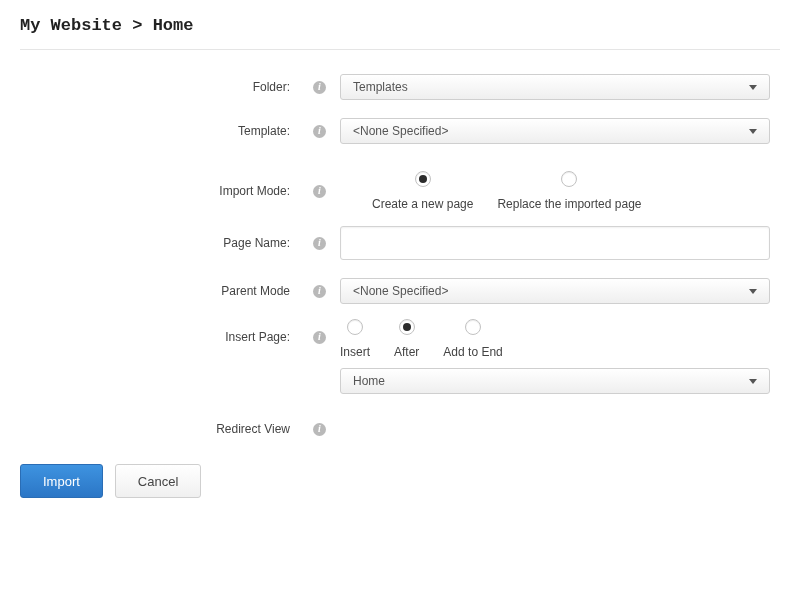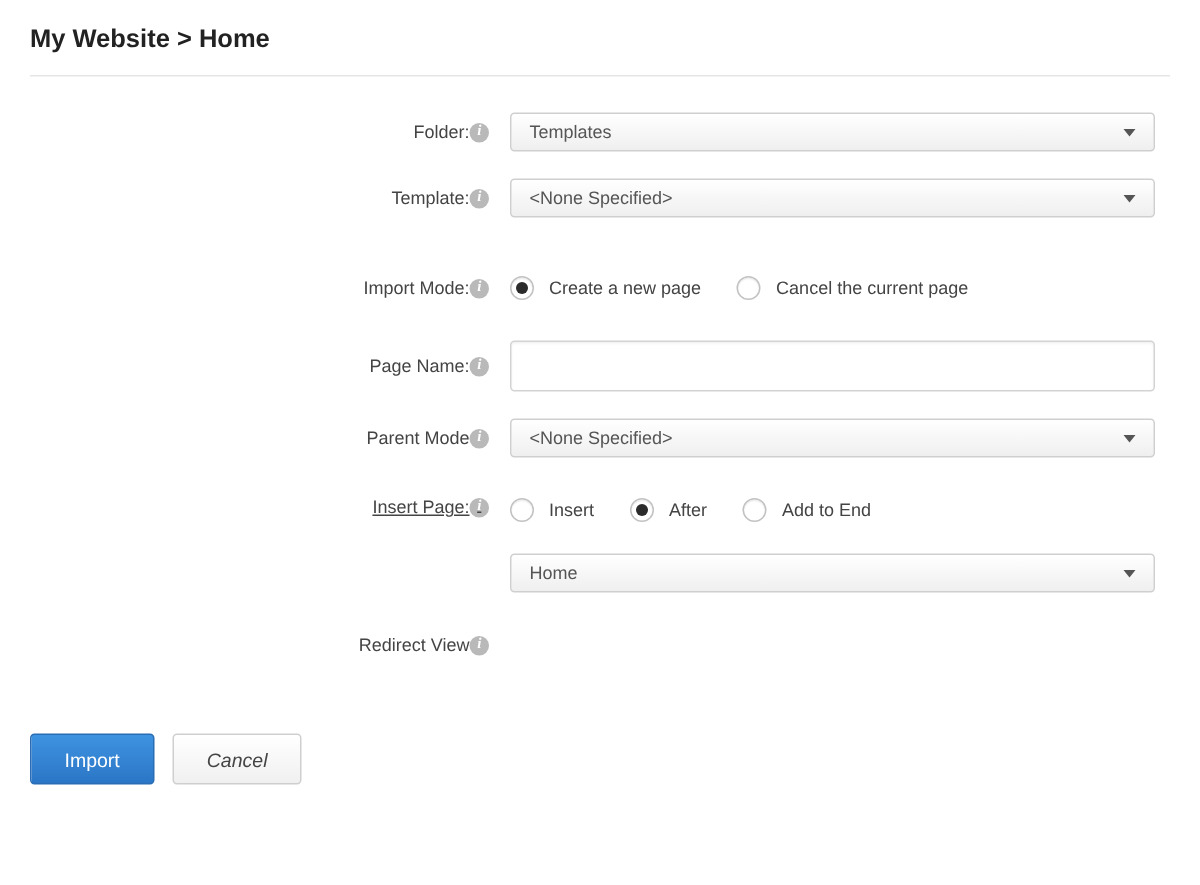--- a/index.html
+++ b/index.html
@@ -11,43 +11,44 @@
     width: 800px;
     height: 590px;
     background: #fff;
   }
   .page { padding: 16px 20px 20px 20px; }
   .breadcrumb {
     font-size: 17px;
     font-weight: 700;
     color: #222;
     padding-bottom: 14px;
+    font-family: Liberation Mono, monospace;
   }
   .hr {
     border: none;
     border-top: 1px solid #e5e5e5;
     margin: 0 0 24px 0;
   }
   .form-row {
     display: flex;
     align-items: center;
     margin-bottom: 18px;
   }
   .form-row.align-top { align-items: flex-start; }
-  .form-row.extra-gap { margin-top: 30px; }
+  .form-row.extra-gap { margin-top: 30px; gap: 32px; }
   .label-col {
     width: 320px;
     display: flex;
     justify-content: flex-end;
     align-items: center;
     padding-right: 14px;
     color: #444;
     font-size: 12px;
   }
-  .label-col .lbl { margin-right: 0; }
+  .label-col .lbl { margin-right: 23px; }
   .info-icon {
     display:inline-flex;
     width:13px; height:13px;
     border-radius:50%;
     background:#b9b9b9;
     color:#fff;
     font-size:10px;
     font-weight:700;
     font-style: italic;
     font-family: Georgia, serif;
@@ -87,21 +88,21 @@
     box-shadow: inset 0 1px 2px rgba(0,0,0,0.06);
   }
   .radio-row {
     display:flex;
     align-items:center;
     gap: 24px;
     height:34px;
     font-size:12px;
     color:#444;
   }
-  .radio-opt { display:flex; align-items:center; gap:10px; cursor:pointer; }
+  .radio-opt { display:flex; align-items:center; gap:10px; cursor:pointer;flex-direction:column; }
   .radio {
     width:16px; height:16px;
     border:1px solid #c2c2c2;
     border-radius:50%;
     background:#fff;
     display:inline-flex;
     align-items:center;
     justify-content:center;
     box-shadow: inset 0 1px 1px rgba(0,0,0,0.08);
     flex-shrink:0;
@@ -119,33 +120,31 @@
   }
   .btn {
     height:34px;
     padding: 0 22px;
     font-size:13px;
     border-radius:3px;
     cursor:pointer;
     display:inline-flex;
     align-items:center;
     justify-content:center;
-    margin-top:24px;
   }
   .btn-primary {
     background: linear-gradient(#3e93e0, #2b76c6);
     border:1px solid #2a6db5;
     color:#fff;
     font-weight:500;
   }
   .btn-default {
     background: linear-gradient(#ffffff, #f0f0f0);
     border:1px solid #cfcfcf;
     color:#444;
-    font-style:italic;
   }
 </style>
 </head>
 <body>
 
 <div class="page">
   <div class="breadcrumb">
     <span>My Website</span>
     <span>&gt;</span>
     <span>Home</span>
@@ -184,21 +183,21 @@
       <span class="info-icon">i</span>
     </div>
     <div class="control-col">
       <div class="radio-row">
         <div class="radio-opt">
           <span class="radio selected"></span>
           <span>Create a new page</span>
         </div>
         <div class="radio-opt">
           <span class="radio"></span>
-          <span>Cancel the current page</span>
+          <span>Replace the imported page</span>
         </div>
       </div>
     </div>
   </div>
 
   <div class="form-row">
     <div class="label-col">
       <span class="lbl">Page Name:</span>
       <span class="info-icon">i</span>
     </div>
@@ -214,21 +213,21 @@
     </div>
     <div class="control-col">
       <div class="select-box">
         <span>&lt;None Specified&gt;</span>
         <span class="caret"></span>
       </div>
     </div>
   </div>
 
   <div class="form-row align-top">
-    <div class="label-col" style="padding-top:8px;text-decoration:underline;">
+    <div class="label-col" style="padding-top:8px;">
       <span class="lbl">Insert Page:</span>
       <span class="info-icon">i</span>
     </div>
     <div class="control-col">
       <div class="radio-row">
         <div class="radio-opt">
           <span class="radio"></span>
           <span>Insert</span>
         </div>
         <div class="radio-opt">

